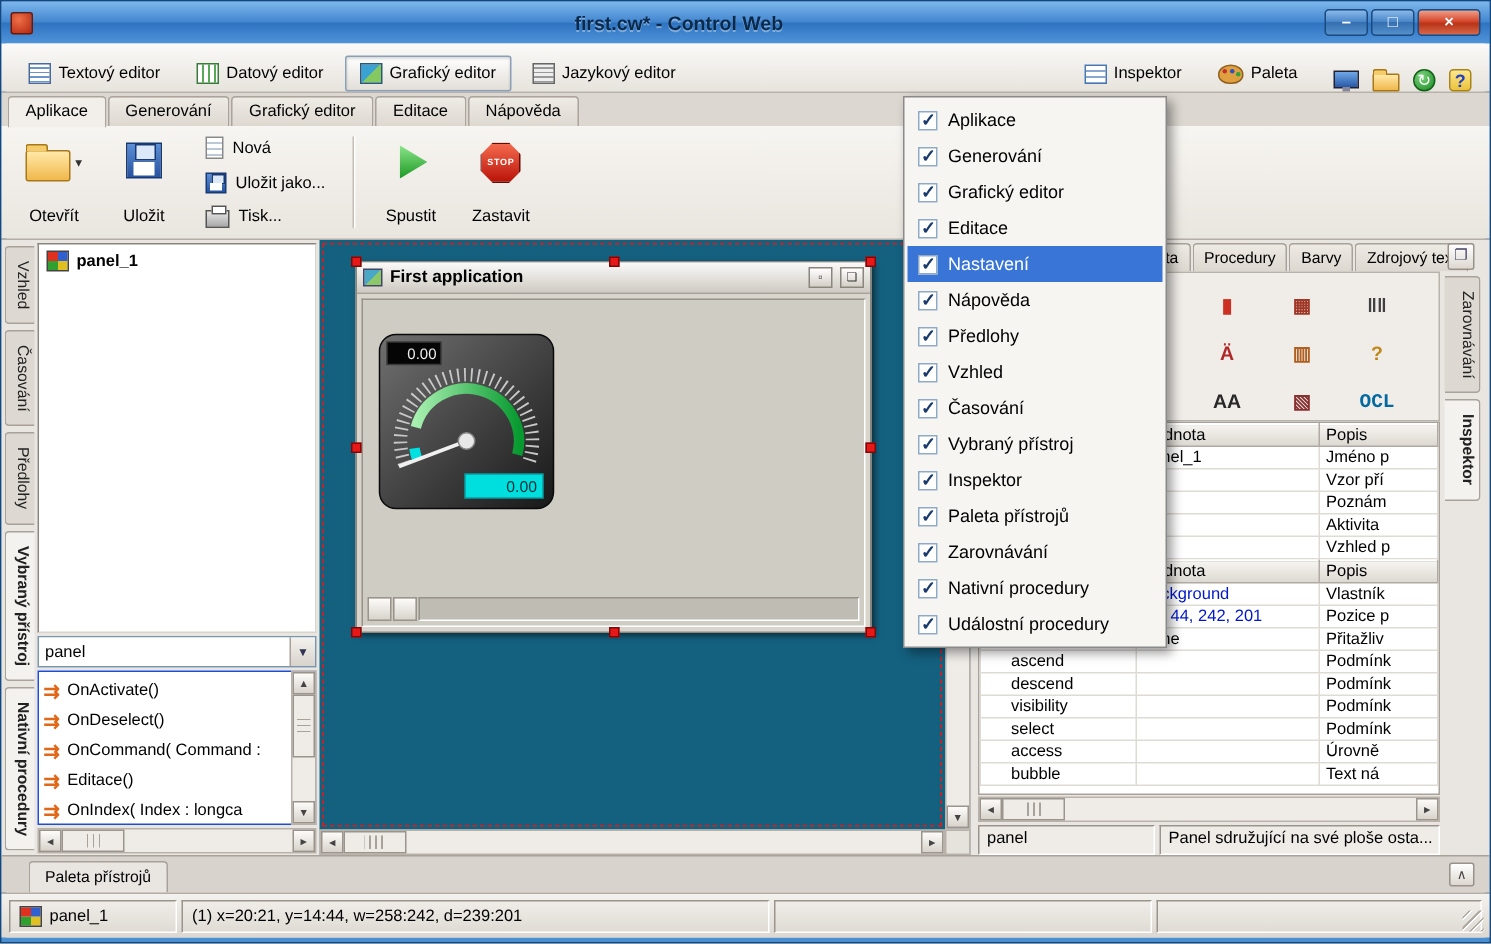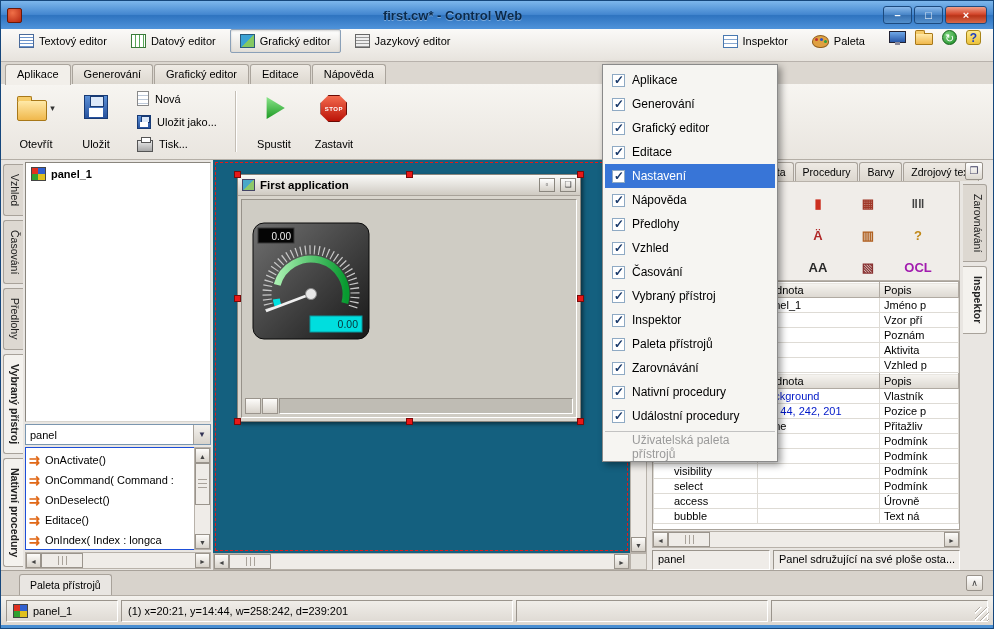--- a/index.html
+++ b/index.html
@@ -19,21 +19,21 @@
   .title-text{flex:1;text-align:center;font-weight:bold;font-size:13px;color:#0a2a4c;
     text-shadow:0 1px 0 rgba(255,255,255,.35);}
   .winbtns{display:flex;gap:2px;}
   .wbtn{width:29px;height:18px;border:1px solid #1c4a7e;border-radius:3px;color:#fff;
     font-size:11px;line-height:16px;text-align:center;font-weight:bold;
     background:linear-gradient(#8ab9ea,#4583c6 50%,#356fb0 50%,#5490cc);}
   .wbtn.close{width:42px;background:linear-gradient(#f0a08a,#d4472c 45%,#b83418 55%,#d8684a);}
   
   .editorbar{position:absolute;top:29px;left:1px;right:1px;height:33px;
     background:linear-gradient(#fbfaf8,#e7e3dd);border-bottom:1px solid #b8b2ac;
-    display:flex;align-items:flex-start;padding:0 8px;gap:4px;}
+    display:flex;align-items:flex-end;padding:0 8px;gap:4px;}
   .etab{display:flex;align-items:center;gap:5px;padding:4px 9px;border:1px solid transparent;
     border-radius:2px;height:24px;}
   .etab.active{background:linear-gradient(#ffffff,#e2ded8);border-color:#8aa0b8;
     box-shadow:inset 0 1px 2px rgba(0,0,0,.18);}
   .eb-spacer{flex:1;}
   .eic{display:inline-block;width:15px;height:14px;border:1px solid #777;}
   .ic-texted{background:#fff;background-image:repeating-linear-gradient(#fff 0 2px,#6c94cc 2px 3px);border-color:#4a6a9a;}
   .ic-dataed{background:#fff;background-image:repeating-linear-gradient(90deg,#fff 0 3px,#58a858 3px 4px);border-color:#3a7a3a;}
   .ic-graphed{background:linear-gradient(135deg,#3ba2d4 50%,#84c862 50%);border-color:#2a5a7a;}
   .ic-langed{background:#ddd;background-image:repeating-linear-gradient(#eee 0 2px,#999 2px 3px);border-color:#666;}
@@ -344,26 +344,26 @@
       </div>
       <div class="proclist">
 
           <div class="proc-item">
             <span class="proc-icon"></span>
             <span>OnActivate()</span>
           </div>
 
           <div class="proc-item">
             <span class="proc-icon"></span>
-            <span>OnCommand( Command :</span>
+            <span>OnDeselect()</span>
           </div>
 
           <div class="proc-item">
             <span class="proc-icon"></span>
-            <span>OnDeselect()</span>
+            <span>OnCommand( Command :</span>
           </div>
 
           <div class="proc-item">
             <span class="proc-icon"></span>
             <span>Editace()</span>
           </div>
 
           <div class="proc-item">
             <span class="proc-icon"></span>
             <span>OnIndex( Index : longca</span>
@@ -517,24 +517,20 @@
           <div class="menu-item">
             <span class="mcheck checked"></span>
             <span class="mlabel">Nativní procedury</span>
           </div>
 
           <div class="menu-item">
             <span class="mcheck checked"></span>
             <span class="mlabel">Událostní procedury</span>
           </div>
 
-          <div class="menu-item dis sep">
-            <span class="mcheck"></span>
-            <span class="mlabel">Uživatelská paleta přístrojů</span>
-          </div>
         </div>
     </div>
 
     <div class="right-panel">
       <div class="rp-tabs">
         <div class="rtab active">Parametry</div>
         <div class="rtab">Lokální data</div>
         <div class="rtab">Procedury</div>
         <div class="rtab">Barvy</div>
         <div class="rtab">Zdrojový text</div>
@@ -563,21 +559,21 @@
             <span class="rp-ic" style="color: rgb(176, 96, 32);">▥</span>
 
             <span class="rp-ic" style="color: rgb(192, 136, 24);">?</span>
 
             <span class="rp-ic" style="color: rgb(42, 100, 200);">⊞</span>
 
             <span class="rp-ic" style="color: rgb(40, 40, 40);">AA</span>
 
             <span class="rp-ic" style="color: rgb(136, 48, 48);">▧</span>
 
-            <span class="rp-ic" style="color: #a21caf;">OCL</span>
+            <span class="rp-ic" style="color: #0369a1; font-family: Liberation Mono, monospace;">OCL</span>
           </div>
       </div>
 
       <div class="rp-gridwrap">
         <table class="pgrid grid1">
           <colgroup>
               <col style="width:104px">
               <col style="width:122px">
               <col>
             </colgroup>

